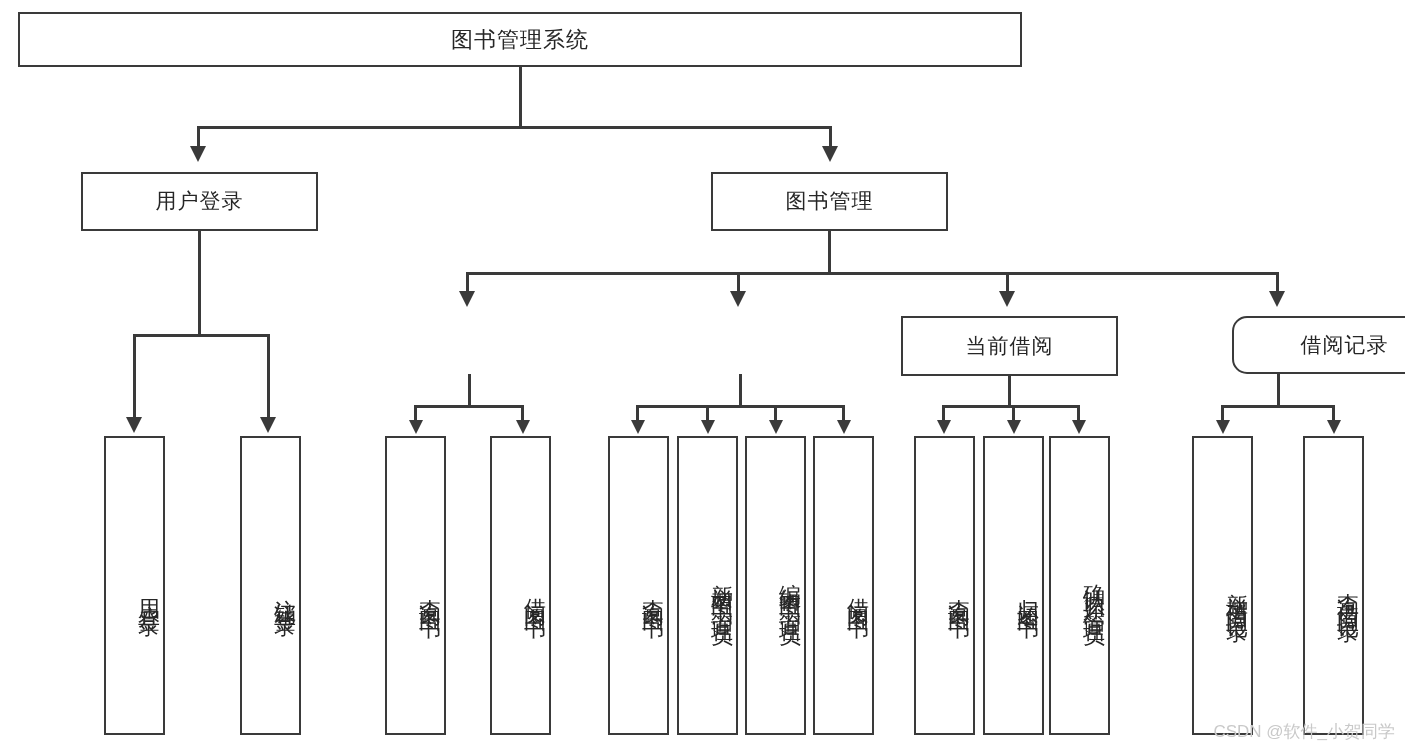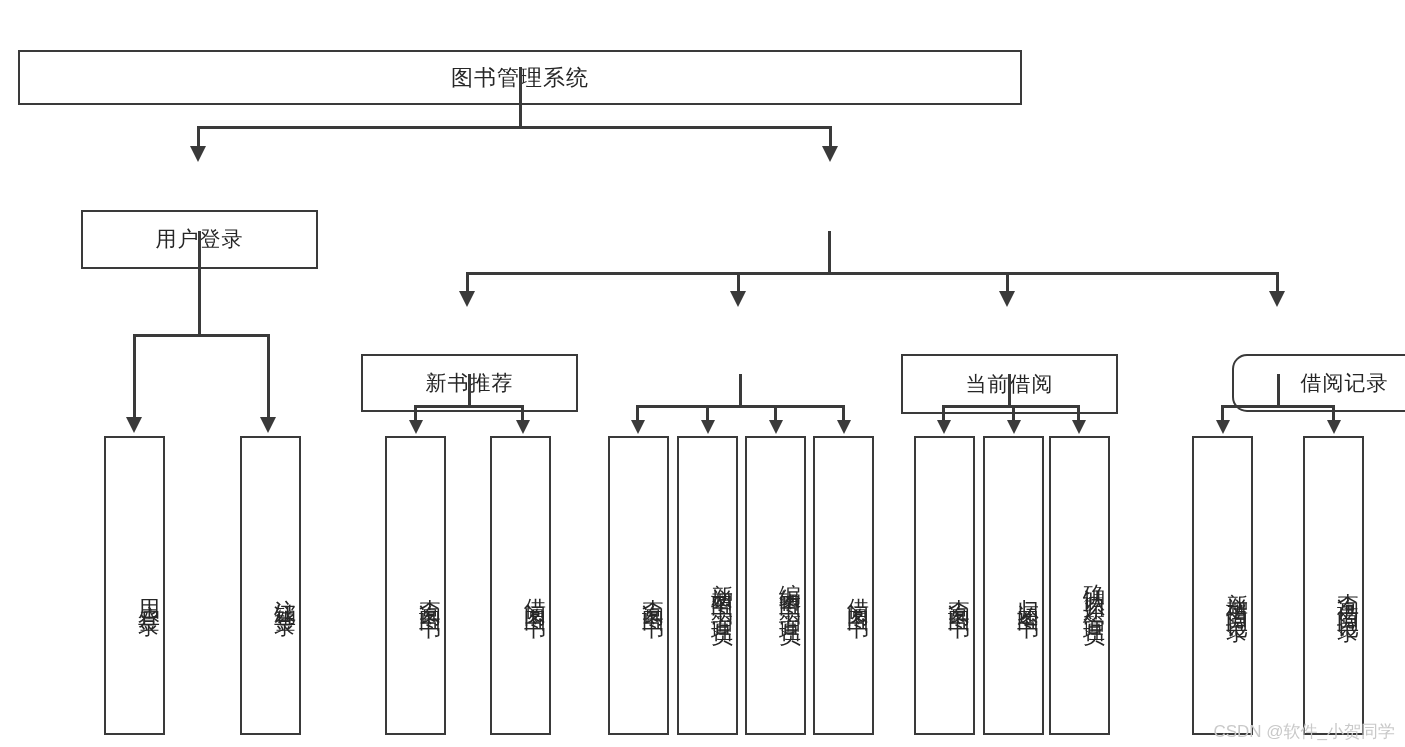--- a/index.html
+++ b/index.html
@@ -26,21 +26,20 @@
     border: 2px solid #3a3a3a;
     display: flex;
     align-items: center;
     justify-content: center;
     color: #262626;
     line-height: 1.25;
   }
   .node.h {            
     font-size: 21px;
     letter-spacing: 1px;
-    margin-top: 38px;
   }
   .node.root {
     font-size: 22px;
   }
   
   .node.v {
     writing-mode: vertical-rl;
     text-orientation: upright;
     font-size: 22px;
     letter-spacing: 6px;
@@ -101,20 +100,23 @@
 
   <div class="line vline" style="left:197px; top:126px; width:3px; height:21px;"></div>
   <div class="arrow" style="left:190px; top:146px;"></div>
 
   <div class="line vline" style="left:829px; top:126px; width:3px; height:21px;"></div>
   <div class="arrow" style="left:822px; top:146px;"></div>
 
   <div class="node h" style="left:81px; top:172px; width:237px; height:59px;">
     <span>用户登录</span>
   </div>
+  <div class="node h" style="left:711px; top:172px; width:237px; height:59px;">
+    <span>图书管理</span>
+  </div>
 
   <div class="line vline" style="left:198px; top:231px; width:3px; height:104px;"></div>
   <div class="line hline" style="left:133px; top:334px; width:136px; height:3px;"></div>
   <div class="line vline" style="left:133px; top:334px; width:3px; height:84px;"></div>
   <div class="arrow" style="left:126px; top:417px;"></div>
   <div class="line vline" style="left:267px; top:334px; width:3px; height:84px;"></div>
   <div class="arrow" style="left:260px; top:417px;"></div>
 
   <div class="line vline" style="left:828px; top:231px; width:3px; height:42px;"></div>
   <div class="line hline" style="left:466px; top:272px; width:813px; height:3px;"></div>
@@ -124,23 +126,20 @@
 
   <div class="line vline" style="left:737px; top:272px; width:3px; height:20px;"></div>
   <div class="arrow" style="left:730px; top:291px;"></div>
 
   <div class="line vline" style="left:1006px; top:272px; width:3px; height:20px;"></div>
   <div class="arrow" style="left:999px; top:291px;"></div>
 
   <div class="line vline" style="left:1276px; top:272px; width:3px; height:20px;"></div>
   <div class="arrow" style="left:1269px; top:291px;"></div>
 
-  <div class="node h" style="left:361px; top:316px; width:217px; height:58px;">
-    <span>新书推荐</span>
-  </div>
   <div class="node h" style="left:901px; top:316px; width:217px; height:60px;">
     <span>当前借阅</span>
   </div>
   <div class="node h" style="left:1232px; top:316px; width:225px; height:58px;border-radius:15px;">
     <span>借阅记录</span>
   </div>
 
   <div class="line vline" style="left:468px; top:374px; width:3px; height:32px;"></div>
   <div class="line hline" style="left:414px; top:405px; width:110px; height:3px;"></div>
   <div class="line vline" style="left:414px; top:405px; width:3px; height:16px;"></div>

